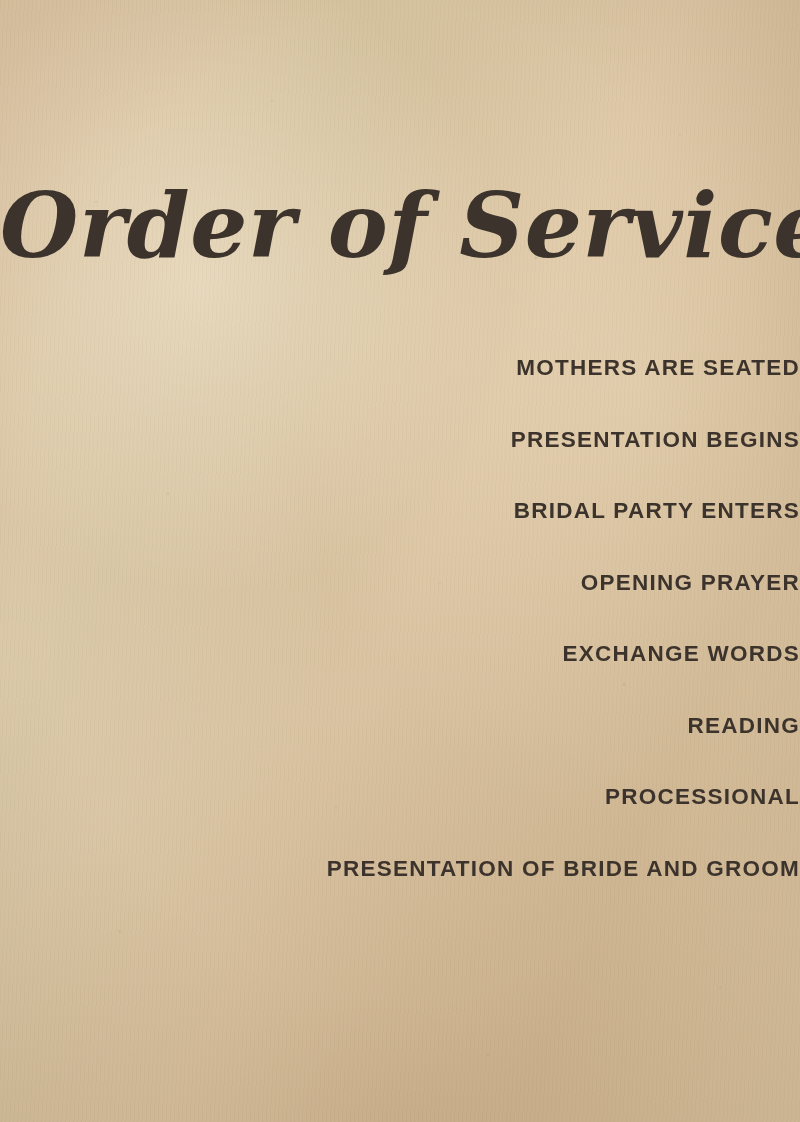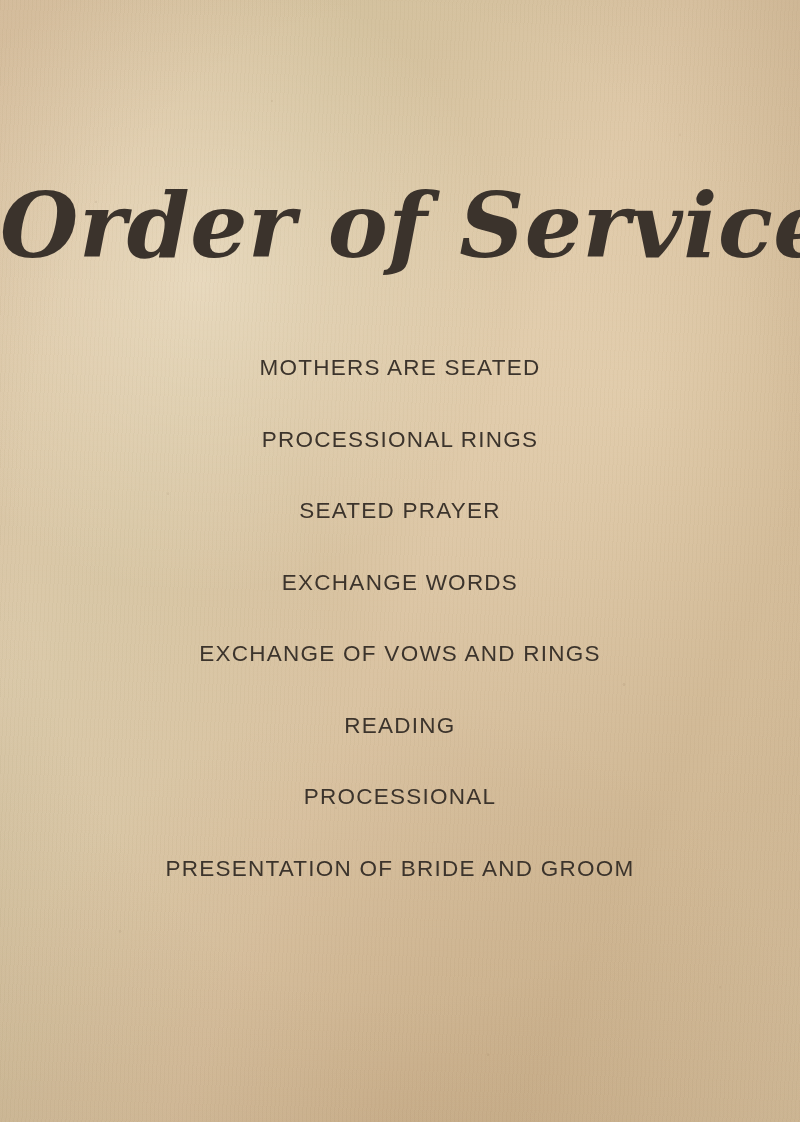--- a/index.html
+++ b/index.html
@@ -101,23 +101,23 @@
     position: absolute;
     top: 332px;
     left: 0;
     width: 100%;
     list-style: none;
     margin: 0;
     padding: 0;
   }
 
   .program-item {
-    text-align: center;
+    text-align: right;
     font-family: "Liberation Sans", sans-serif;
-    font-weight: 400;
+    font-weight: 700;
     font-size: 22.5px;
     letter-spacing: 1.25px;
     color: #3c342c;
     height: 71.5px;
     line-height: 71.5px;
     white-space: nowrap;
   }
 </style>
 </head>
 <body>
@@ -125,23 +125,23 @@
 <div id="page">
   <div id="grain"></div>
   <div id="vignette"></div>
 
   <div id="content">
 
     <h1 class="title">Order of Service</h1>
 
     <ul class="program-list">
       <li class="program-item">MOTHERS ARE SEATED</li>
-      <li class="program-item">PROCESSIONAL RINGS</li>
-      <li class="program-item">SEATED PRAYER</li>
+      <li class="program-item">PRESENTATION BEGINS</li>
+      <li class="program-item">BRIDAL PARTY ENTERS</li>
+      <li class="program-item">OPENING PRAYER</li>
       <li class="program-item">EXCHANGE WORDS</li>
-      <li class="program-item">EXCHANGE OF VOWS AND RINGS</li>
       <li class="program-item">READING</li>
       <li class="program-item">PROCESSIONAL</li>
       <li class="program-item">PRESENTATION OF BRIDE AND GROOM</li>
     </ul>
 
   </div>
 </div>
 
 </body></html>

